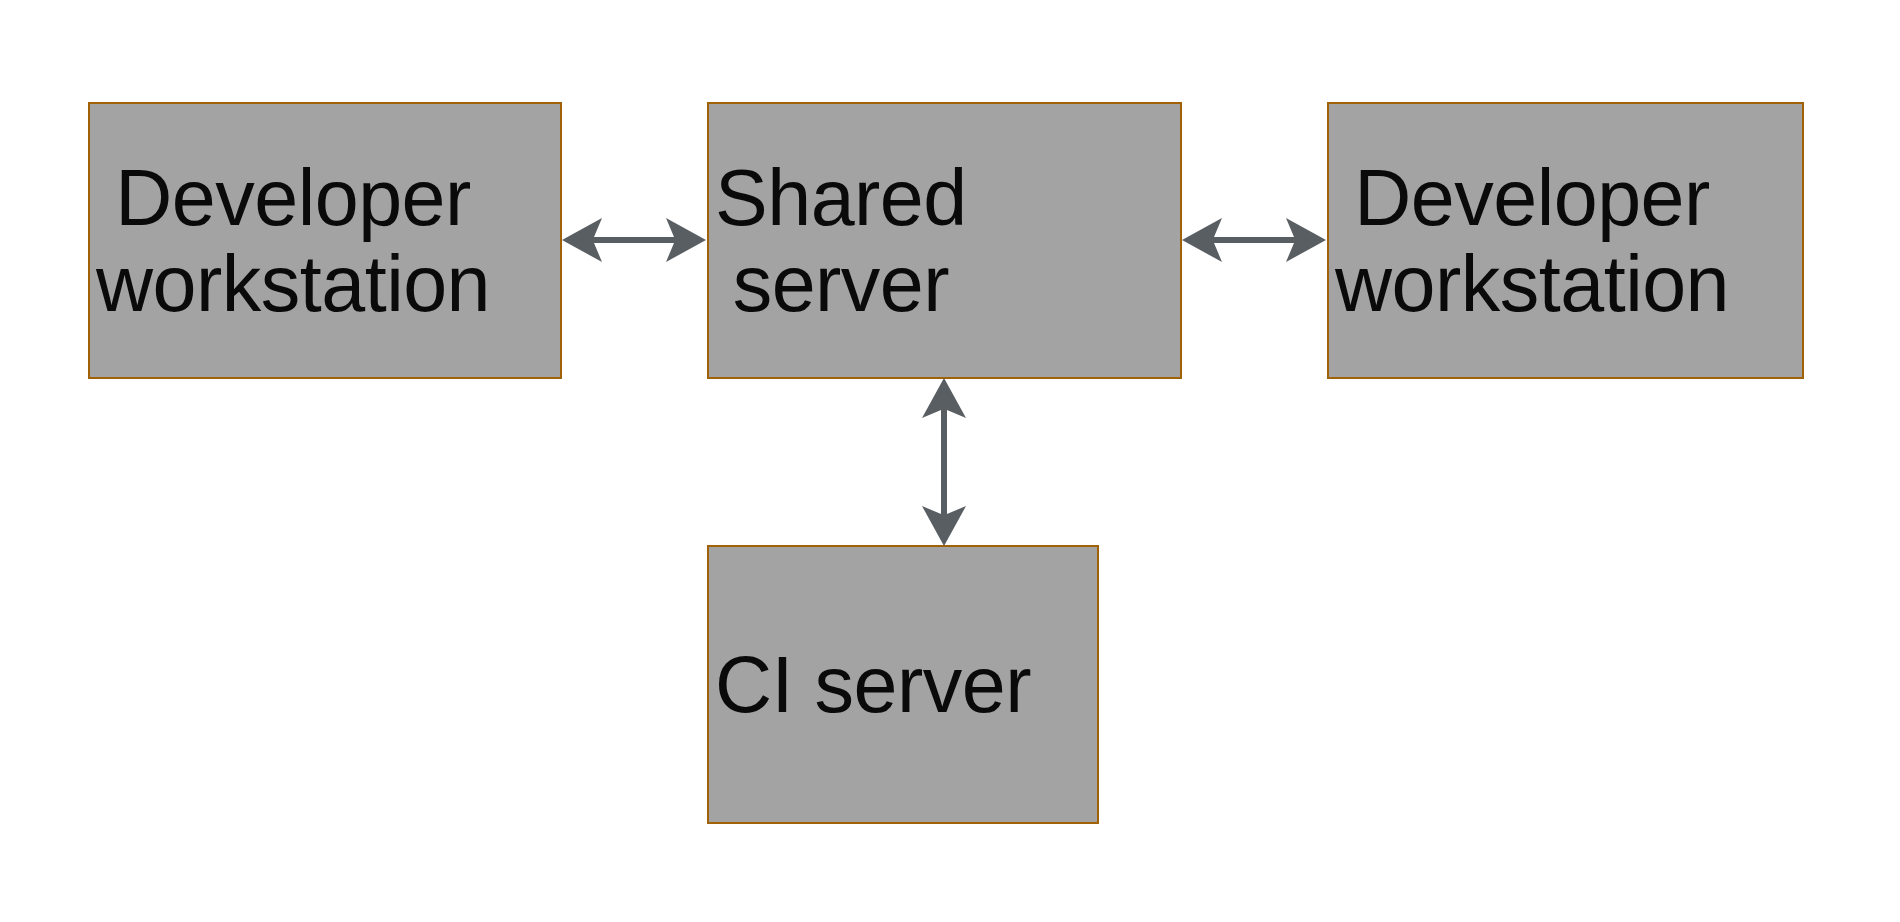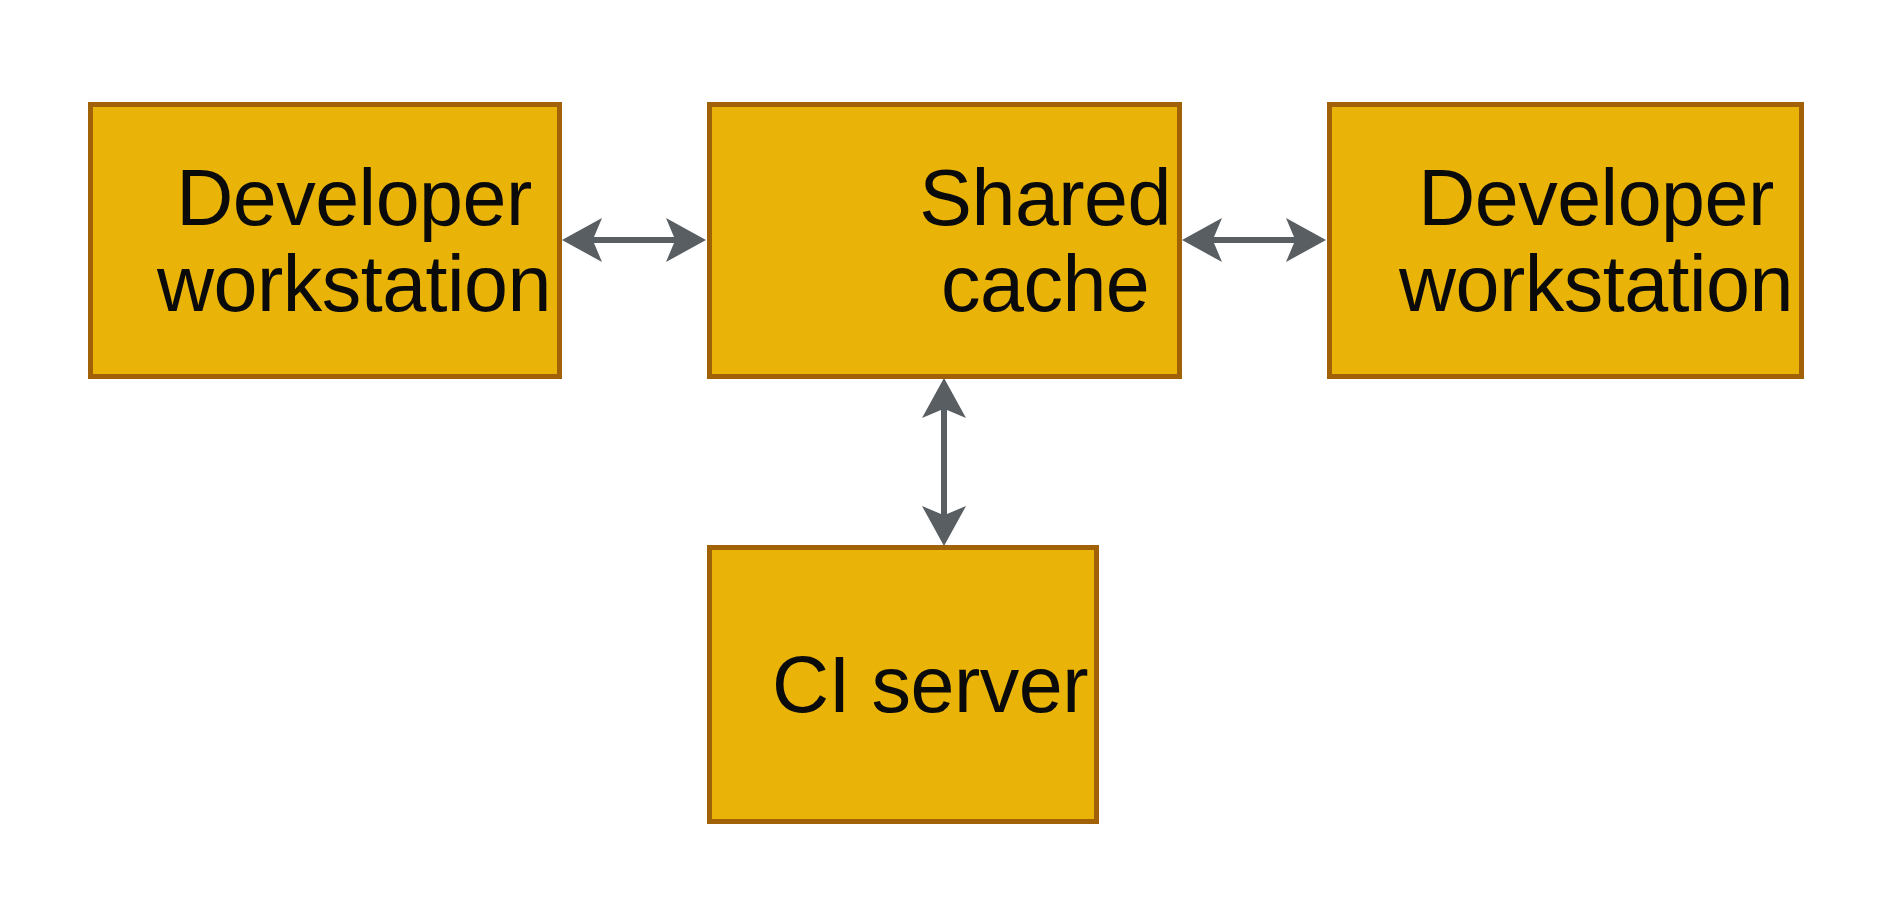--- a/index.html
+++ b/index.html
@@ -15,25 +15,25 @@
   #canvas {
     position: relative;
     width: 1900px;
     height: 922px;
     background: #ffffff;
     overflow: hidden;
   }
   .node {
     position: absolute;
     box-sizing: border-box;
-    background: #eab308;
-    border: 5px solid #a16207;
+    background: #a3a3a3;
+    border: 2px solid #a16207;
     display: flex;
     align-items: center;
-    justify-content: flex-end;
+    justify-content: flex-start;
     text-align: center;
   }
   .node-label {
     font-family: "Liberation Sans", sans-serif;
     font-size: 79px;
     line-height: 1.08;
     font-weight: 400;
     color: #0a0a0a;
     letter-spacing: -0.5px;
     white-space: pre-line;
@@ -59,21 +59,21 @@
 
 <div id="canvas">
 
   <div class="node node-dev-1">
     <span class="node-label">Developer
 workstation</span>
   </div>
 
   <div class="node node-cache">
     <span class="node-label">Shared
-cache</span>
+server</span>
   </div>
 
   <div class="node node-dev-2">
     <span class="node-label">Developer
 workstation</span>
   </div>
 
   <div class="node node-ci">
     <span class="node-label">CI server</span>
   </div>

